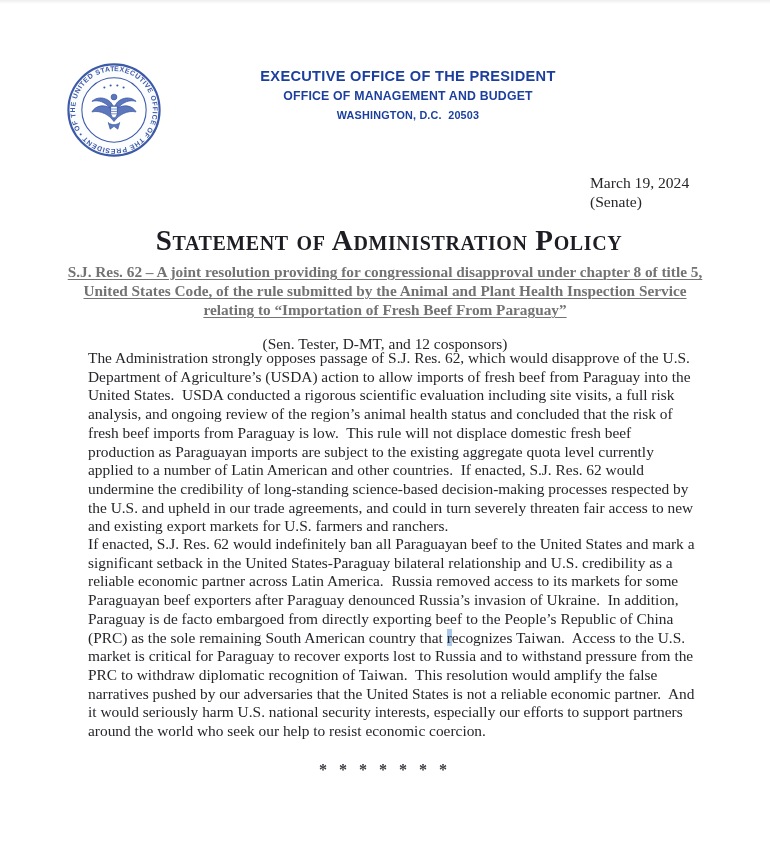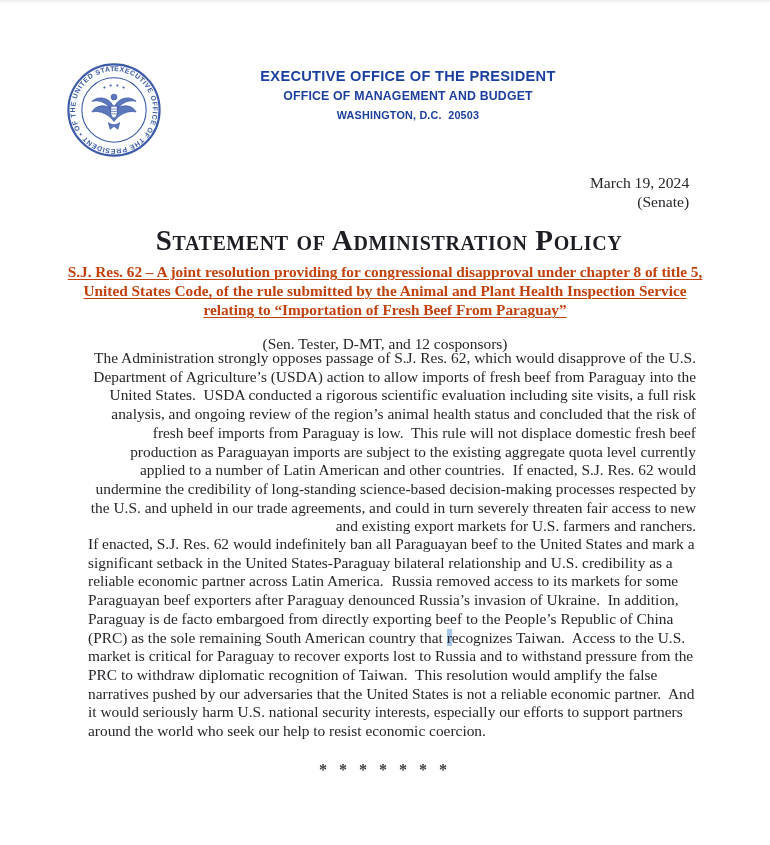--- a/index.html
+++ b/index.html
@@ -28,21 +28,21 @@
     font-family:"Liberation Sans", sans-serif;
     font-weight:bold;
     color:#1c3f9e;
   }
   .agency-line1 { font-size:14.6px; letter-spacing:0.3px; }
   .agency-line2 { font-size:12.3px; margin-top:5px; letter-spacing:0.2px; }
   .agency-line3 { font-size:10.8px; margin-top:6px; letter-spacing:0.2px; white-space:pre; }
   
   .dateline {
     position:absolute; top:174px; left:590px;
-    font-size:15.6px; line-height:18.6px;text-align:right;
+    font-size:15.6px; line-height:18.6px;
   }
   
   .doc-title {
     position:absolute; top:224px; left:0; right:0;
     text-align:center;
     font-variant:small-caps;
     font-weight:bold;
     font-size:29px;
     letter-spacing:0.6px;
     color:#1d1d24;
@@ -52,38 +52,38 @@
     position:absolute; top:262px; left:50%;
     transform:translateX(-50%);
     width:656px;
     text-align:center;
     font-weight:bold;
     font-size:15.3px;
     line-height:19px;
     text-decoration:underline;
     text-underline-offset:2px;
     text-decoration-thickness:1.4px;
-    color:#c2410c;
+    color:#737373;
   }
   .sponsors {
     position:absolute; top:319px; left:0; right:0;
     text-align:center;
     font-size:15.4px;
     margin-top:16px;
   }
   
   .body-paragraph {
     position:absolute; left:88px;
     width:608px;
     font-size:15.4px;
     line-height:18.7px;
     text-align:left;
     white-space:pre-wrap;
   }
-  .para-1 { top:349px;text-align:right; }
+  .para-1 { top:349px; }
   .para-2 { top:535px; }
   .text-selection { background:#a9c9ea; }
   
   .footer-separator {
     position:absolute; top:761px; left:0; right:0;
     text-align:center;
     font-weight:bold;
     font-size:16px;
     letter-spacing:4px;
     color:#3a3a40;

